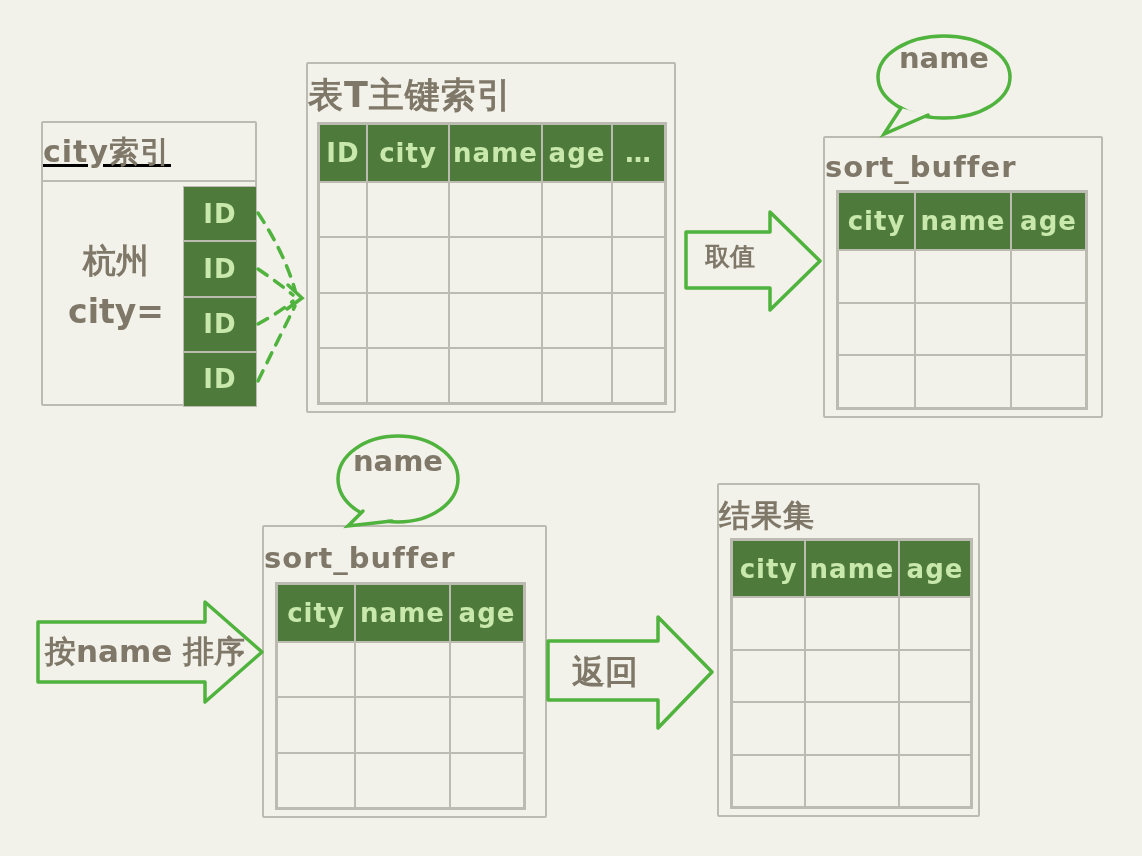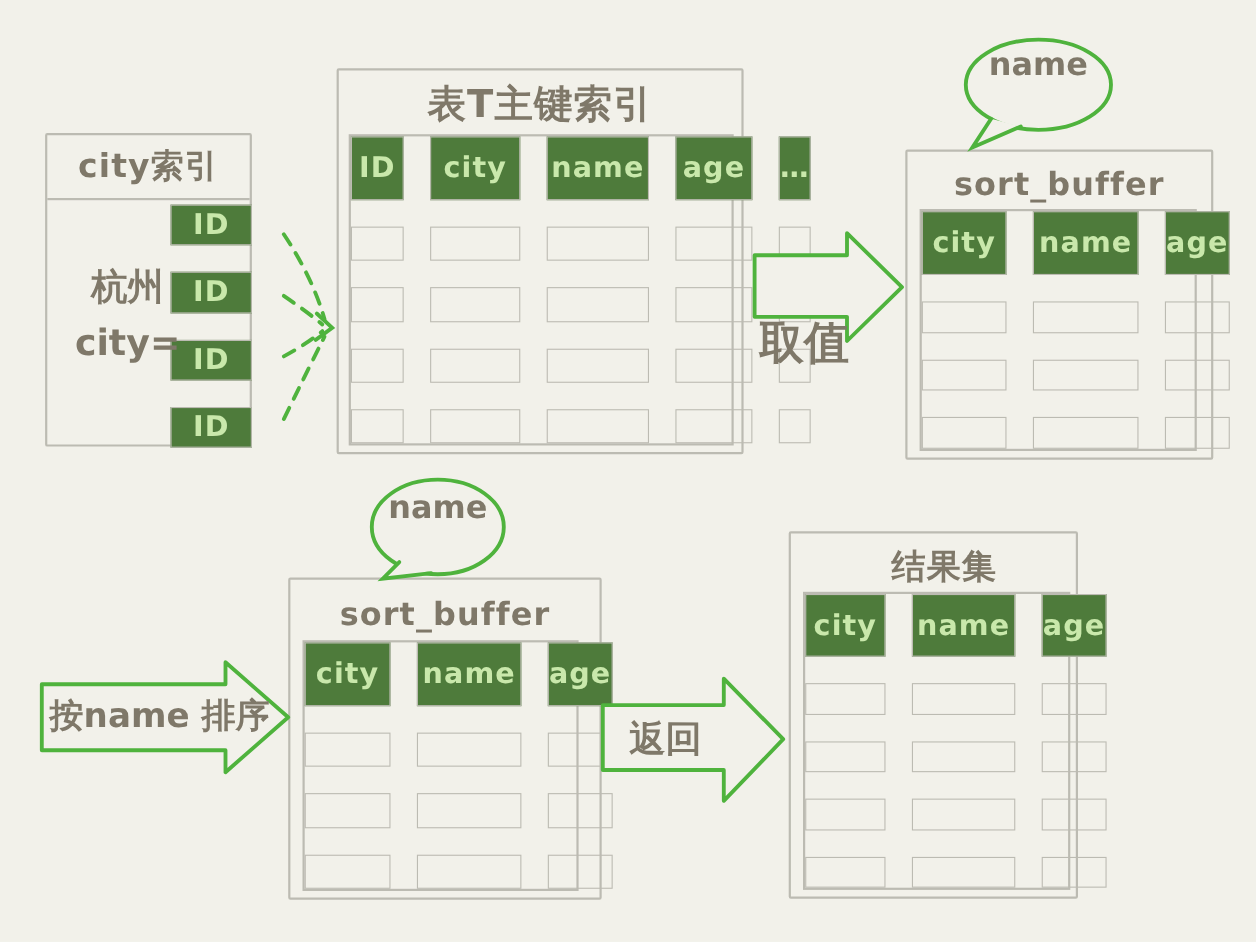--- a/index.html
+++ b/index.html
@@ -7,27 +7,26 @@
     position:relative;width:1142px;height:856px;overflow:hidden;
     background:#f2f1ea;
     font-family:"DejaVu Sans",sans-serif;
   }
   
   .box{
     position:absolute;box-sizing:border-box;
     border:2px solid #bcbbb2;border-radius:2px;background:transparent;
   }
   .box-title{
-    text-align:center;color:#7f7869;font-weight:600;letter-spacing:1px;
+    text-align:left;color:#7f7869;font-weight:600;letter-spacing:1px;
     white-space:nowrap;
   }
   .grid{
     position:absolute;box-sizing:border-box;display:grid;
     border:2px solid #bcbbb2;
-    gap:24px;
   }
   .grid .cell{
     box-sizing:border-box;border:1px solid #bcbbb2;
     display:flex;align-items:center;justify-content:center;
   }
   .grid .cell.head{
     background:#4e7b3b;color:#c9e8ab;font-weight:bold;
     font-size:26px;letter-spacing:1px;
   }
   
@@ -65,21 +64,21 @@
       <ellipse cx="944" cy="77" rx="66" ry="41" fill="#f2f1ea" stroke="#4fb33d" stroke-width="3.5"></ellipse>
       <path d="M901 108 L884 134 L928 115" fill="#f2f1ea" stroke="#4fb33d" stroke-width="3.5" stroke-linecap="round"></path>
     </g>
 
     <g>
       <ellipse cx="398" cy="479" rx="60" ry="43" fill="#f2f1ea" stroke="#4fb33d" stroke-width="3.5"></ellipse>
       <path d="M363 511 L348 526 L392 521" fill="#f2f1ea" stroke="#4fb33d" stroke-width="3.5" stroke-linecap="round"></path>
     </g>
   </svg>
 
-  <div class="box" style="left:41px;top:121px;width:188px;height:285px;">
+  <div class="box" style="left:41px;top:121px;width:216px;height:285px;text-decoration:underline;">
     <div class="box-title" style="height:57px;line-height:57px;font-size:30px;border-bottom:2px solid #bcbbb2;">city索引</div>
     <div class="hand" style="position:absolute;left:14px;top:112px;width:118px;font-size:33px;line-height:1.55;z-index:2;">
       <div>杭州</div>
       <div>city=</div>
     </div>
     <div class="grid" style="right:-2px;top:63px;width:74px;height:221px;border:none;
                 grid-template-columns:1fr;grid-template-rows:repeat(4,1fr);">
         <div class="cell head">ID</div>
         <div class="cell head">ID</div>
         <div class="cell head">ID</div>
@@ -154,21 +153,21 @@
         <div class="cell empty"></div>
         <div class="cell empty"></div>
         <div class="cell empty"></div>
         <div class="cell empty"></div>
         <div class="cell empty"></div>
         <div class="cell empty"></div>
       </div>
   </div>
 
   <div class="box" style="left:717px;top:483px;width:263px;height:334px;">
-    <div class="box-title" style="height:53px;line-height:60px;font-size:31px;margin-left:20px;">结果集</div>
+    <div class="box-title" style="height:53px;line-height:60px;font-size:31px;">结果集</div>
     <div class="grid" style="left:11px;top:53px;width:243px;height:271px;
                 grid-template-columns:73px 94px 1fr;
                 grid-template-rows:57px repeat(4,1fr);">
         <div class="cell head">city</div>
         <div class="cell head">name</div>
         <div class="cell head">age</div>
         <div class="cell empty"></div>
         <div class="cell empty"></div>
         <div class="cell empty"></div>
         <div class="cell empty"></div>
@@ -184,19 +183,19 @@
   </div>
 
   <div class="hand" style="left:878px;top:41px;width:132px;font-size:29px;">
     <div>name</div>
   </div>
 
   <div class="hand" style="left:339px;top:444px;width:118px;font-size:29px;">
     <div>name</div>
   </div>
 
-  <div class="hand" style="left:690px;top:242px;width:80px;font-size:41px;margin-top:45px;">取值</div>
+  <div class="hand" style="left:690px;top:242px;width:80px;font-size:25px;">取值</div>
 
   <div class="hand" style="left:555px;top:652px;width:100px;font-size:33px;">返回</div>
 
   <div class="hand" style="left:45px;top:633px;width:165px;font-size:31px;">按name 排序</div>
 
 </div>
 
 </body></html>

